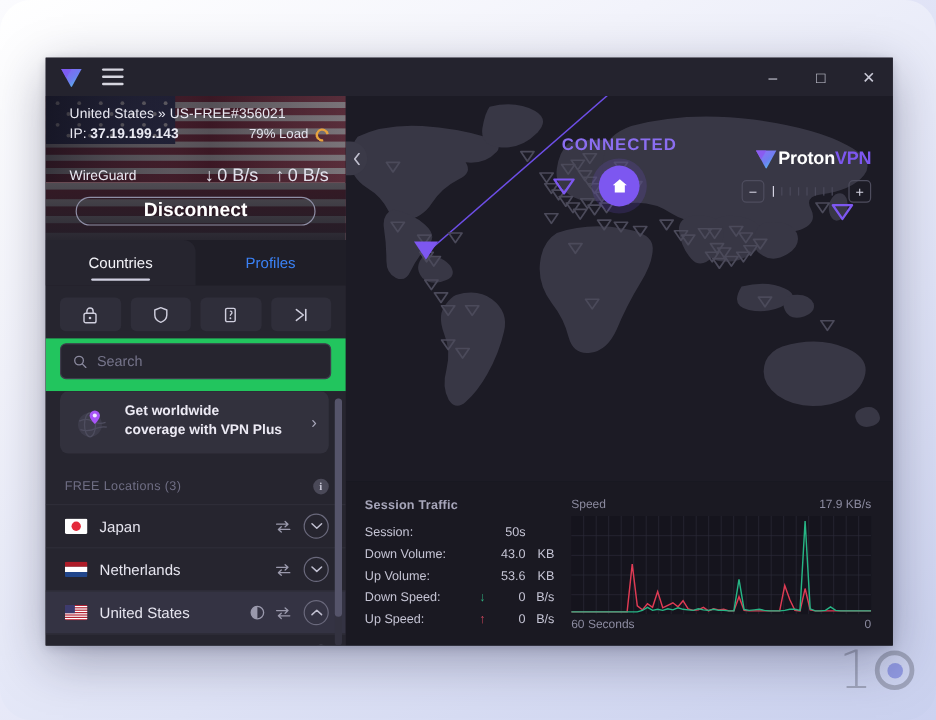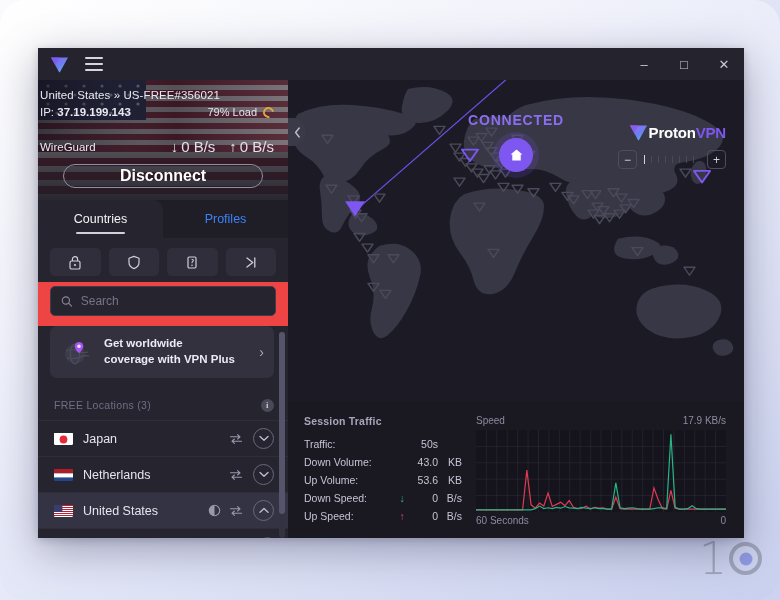--- a/index.html
+++ b/index.html
@@ -89,21 +89,21 @@
     overflow: hidden;
     flex: 0 0 72px;
     background: #3a2733;
   }
   #conn-header .flagbg { position:absolute; inset:0; }
   #conn-header .shade {
     position:absolute; inset:0;
     background: linear-gradient(100deg, rgba(20,18,28,.86) 0%, rgba(28,22,34,.62) 45%, rgba(30,22,34,.55) 100%);
   }
   #conn-header .content {
-    position: relative; padding: 9px 14px 0 2px;
+    position: relative; padding: 9px 14px 0 20px;
     color:#e9e9f2;
   }
   .hdr-line1 { font-size: 11.5px; letter-spacing: .1px; margin-bottom: 5px; white-space: nowrap; }
   .hdr-row {
     display:flex; align-items:center; justify-content:space-between;
     font-size: 11.5px; margin-bottom: 20px;
   }
   .hdr-ip b { font-weight: 700; }
   .load-wrap { display:flex; align-items:center; gap:6px; font-size:11px; color:#e1e1ec; }
   .load-ring {
@@ -147,21 +147,21 @@
   
   #feature-row {
     display:flex; gap: 8px; padding: 10px 12px 6px 12px;
     flex: 0 0 auto; background:#26252f;
   }
   .feat-btn {
     flex:1; height: 28px; background:#2f2e3a; border-radius:5px;
     display:flex; align-items:center; justify-content:center; cursor:pointer;
   }
   
-  #search-wrap { padding: 4px 12px 10px 12px; flex: 0 0 auto; background:#ef4444; }
+  #search-wrap { padding: 4px 12px 10px 12px; flex: 0 0 auto; background:#22c55e; }
   #search-box {
     height: 30px; border:1px solid #3e3d4c; border-radius:5px;
     display:flex; align-items:center; gap:8px; padding: 0 10px;
     background: #26252f;
   }
   #search-input {
     border:none; outline:none; background:transparent;
     color:#d3d3de; font-size: 12px; width:100%;
     font-family:"Liberation Sans", sans-serif;
   }
@@ -732,21 +732,21 @@
           </div>
           <div class="zbtn">+</div>
         </div>
 
       </div>
 
       <div id="stats">
         <div id="traffic">
           <h4>Session Traffic</h4>
           <div class="trow">
-            <span class="lbl">Traffic:</span>
+            <span class="lbl">Session:</span>
             <span class="arr"></span>
             <span class="val">50s</span>
             <span class="unit"></span>
           </div>
           <div class="trow">
             <span class="lbl">Down Volume:</span>
             <span class="arr"></span>
             <span class="val">43.0</span>
             <span class="unit">KB</span>
           </div>

